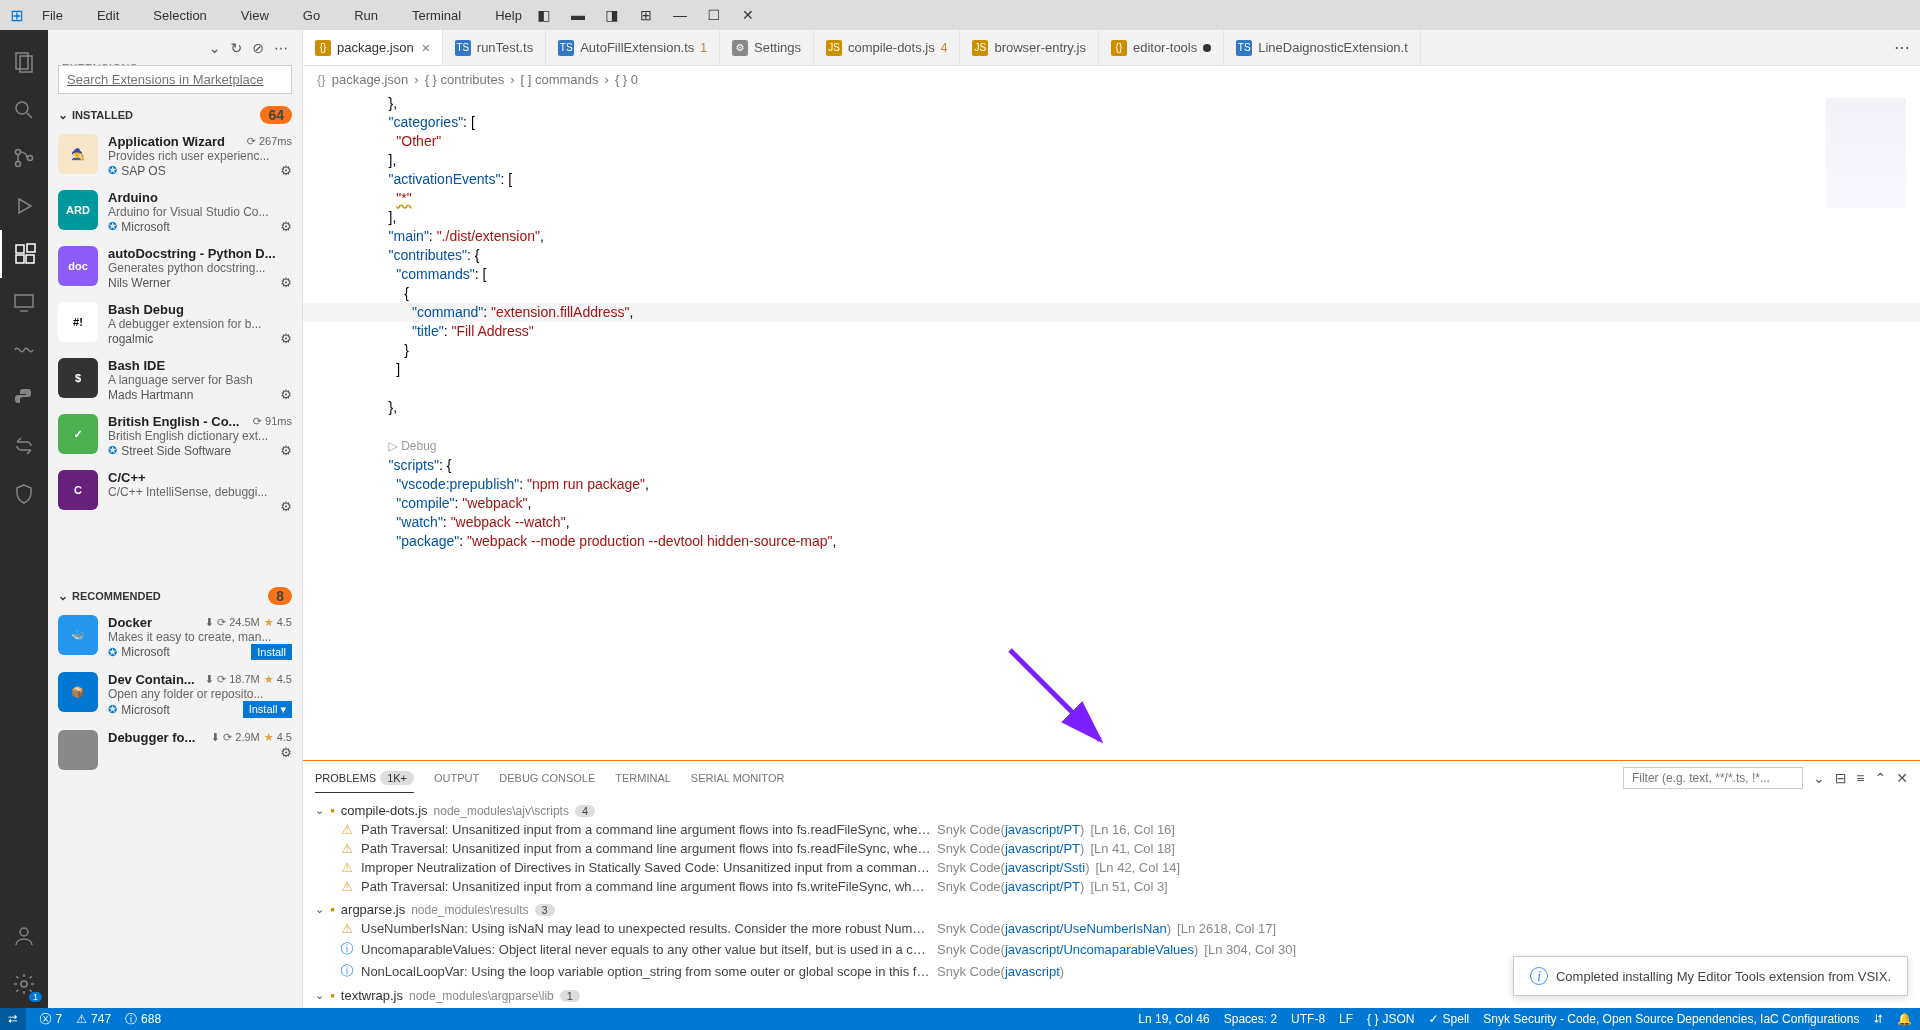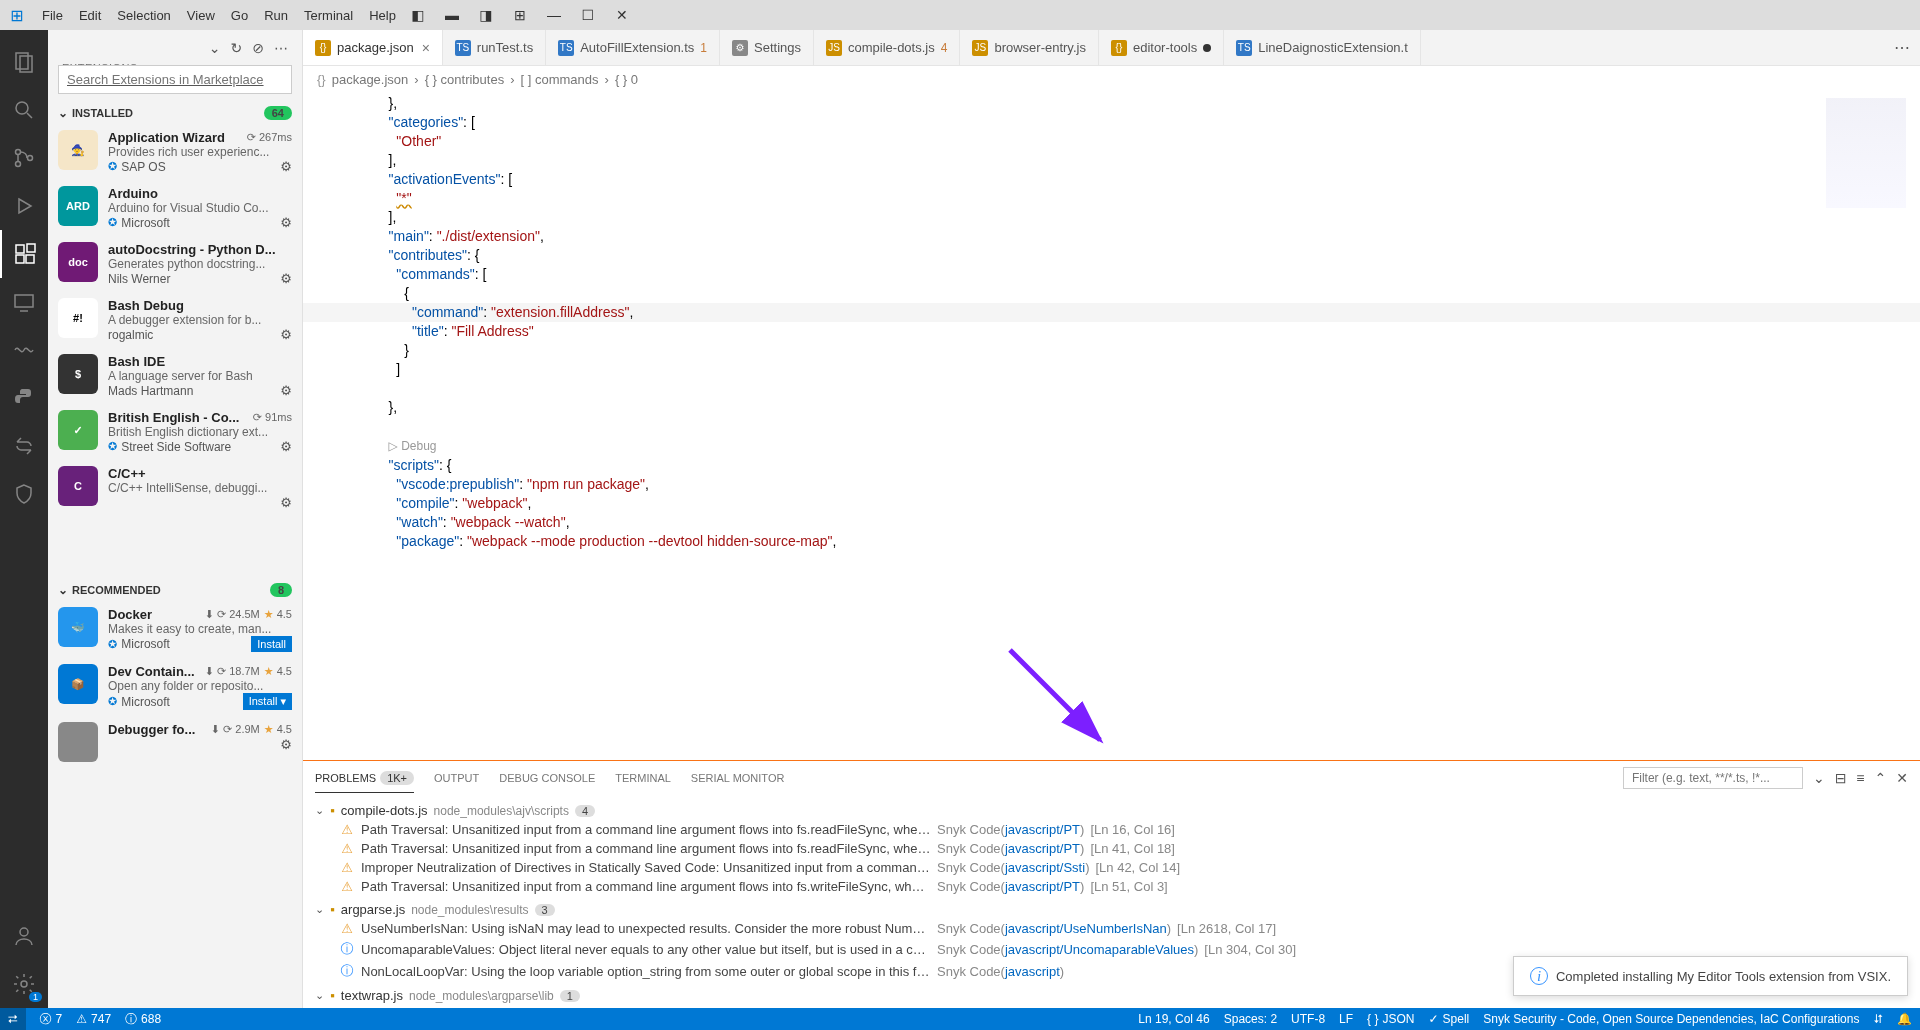--- a/index.html
+++ b/index.html
@@ -1,21 +1,21 @@
 <!DOCTYPE html>
 <html><head>
 <meta charset="utf-8">
 <style>
 * { margin: 0; padding: 0; box-sizing: border-box; font-family: 'Segoe UI', sans-serif; }
 body { width: 1920px; height: 1030px; background: #f3f3f3; overflow: hidden; position: relative; }
 
 
 .titlebar { height: 30px; background: #dddddd; display: flex; align-items: center; font-size: 13px; color: #333; }
 .titlebar .vscode-icon { width: 34px; text-align: center; color: #0078d4; font-size: 16px; }
-.titlebar .menu { display: flex; gap: 0; }
+.titlebar .menu { display: flex; gap: 18px; }
 .titlebar .menu span { padding: 0 8px; cursor: pointer; }
 .titlebar .title { flex: 1; text-align: center; }
 .titlebar .win-controls { display: flex; gap: 6px; padding-right: 8px; align-items: center; }
 .titlebar .win-controls span { width: 28px; text-align: center; font-size: 14px; cursor: pointer; }
 
 
 .main { display: flex; height: 978px; }
 
 
 .activitybar { width: 48px; background: #2c2c2c; display: flex; flex-direction: column; align-items: center; padding-top: 8px; }
@@ -27,21 +27,21 @@
 
 
 .sidebar { width: 255px; background: #f3f3f3; border-right: 1px solid #e0e0e0; display: flex; flex-direction: column; }
 .sidebar-header { height: 35px; display: flex; align-items: center; padding: 0 14px; font-size: 11px; color: #6f6f6f; text-transform: uppercase; }
 .sidebar-header .sh-title { flex: 1; letter-spacing: 0.5px; margin-top: 40px; }
 .sidebar-header .sh-actions { display: flex; gap: 10px; font-size: 14px; color: #555; }
 .search-box { margin: 0 10px 8px; }
 .search-box input { width: 100%; padding: 6px 8px; border: 1px solid #ccc; background: #fff; font-size: 13px; color: #555; text-decoration: underline; }
 .section-hdr { display: flex; align-items: center; padding: 4px 10px; font-size: 11px; font-weight: 600; color: #333; cursor: pointer; }
 .section-hdr .chev { margin-right: 4px; font-size: 12px; }
-.section-hdr .count { margin-left: auto; background: #22c55e; border-radius: 10px; padding: 1px 8px; font-size: 11px; color: #444; text-align: right; }
+.section-hdr .count { margin-left: auto; background: #f97316; border-radius: 10px; padding: 1px 8px; font-size: 14px; color: #444; text-align: right; }
 .ext-list { overflow-y: hidden; }
 .ext-item { display: flex; padding: 6px 10px; gap: 10px; cursor: pointer; }
 .ext-icon { width: 40px; height: 40px; border-radius: 6px; display: flex; align-items: center; justify-content: center; font-size: 11px; font-weight: bold; color: #fff; flex-shrink: 0; }
 .ext-info { flex: 1; min-width: 0; }
 .ext-name-row { display: flex; align-items: center; gap: 4px; }
 .ext-name { font-size: 13px; font-weight: 600; color: #222; white-space: nowrap; overflow: hidden; text-overflow: ellipsis; flex: 1; }
 .ext-meta { font-size: 11px; color: #666; white-space: nowrap; }
 .ext-desc { font-size: 12px; color: #666; white-space: nowrap; overflow: hidden; text-overflow: ellipsis; }
 .ext-pub-row { display: flex; align-items: center; gap: 4px; }
 .ext-pub { font-size: 12px; color: #555; flex: 1; }
@@ -264,21 +264,21 @@
             </div>
         <div class="ext-desc">Arduino for Visual Studio Co...</div>
         <div class="ext-pub-row">
               <span class="verified">✪</span>
               <span class="ext-pub">Microsoft</span>
               <span class="gear">⚙</span>
             </div>
       </div>
         </div>
         <div class="ext-item">
-          <div class="ext-icon" style="background:#701a75;color:#fff">doc</div>
+          <div class="ext-icon" style="background:#8b5cf6;color:#fff">doc</div>
       <div class="ext-info">
         <div class="ext-name-row">
               <span class="ext-name">autoDocstring - Python D...</span>
             </div>
         <div class="ext-desc">Generates python docstring...</div>
         <div class="ext-pub-row">
               <span class="ext-pub">Nils Werner</span>
               <span class="gear">⚙</span>
             </div>
       </div>

